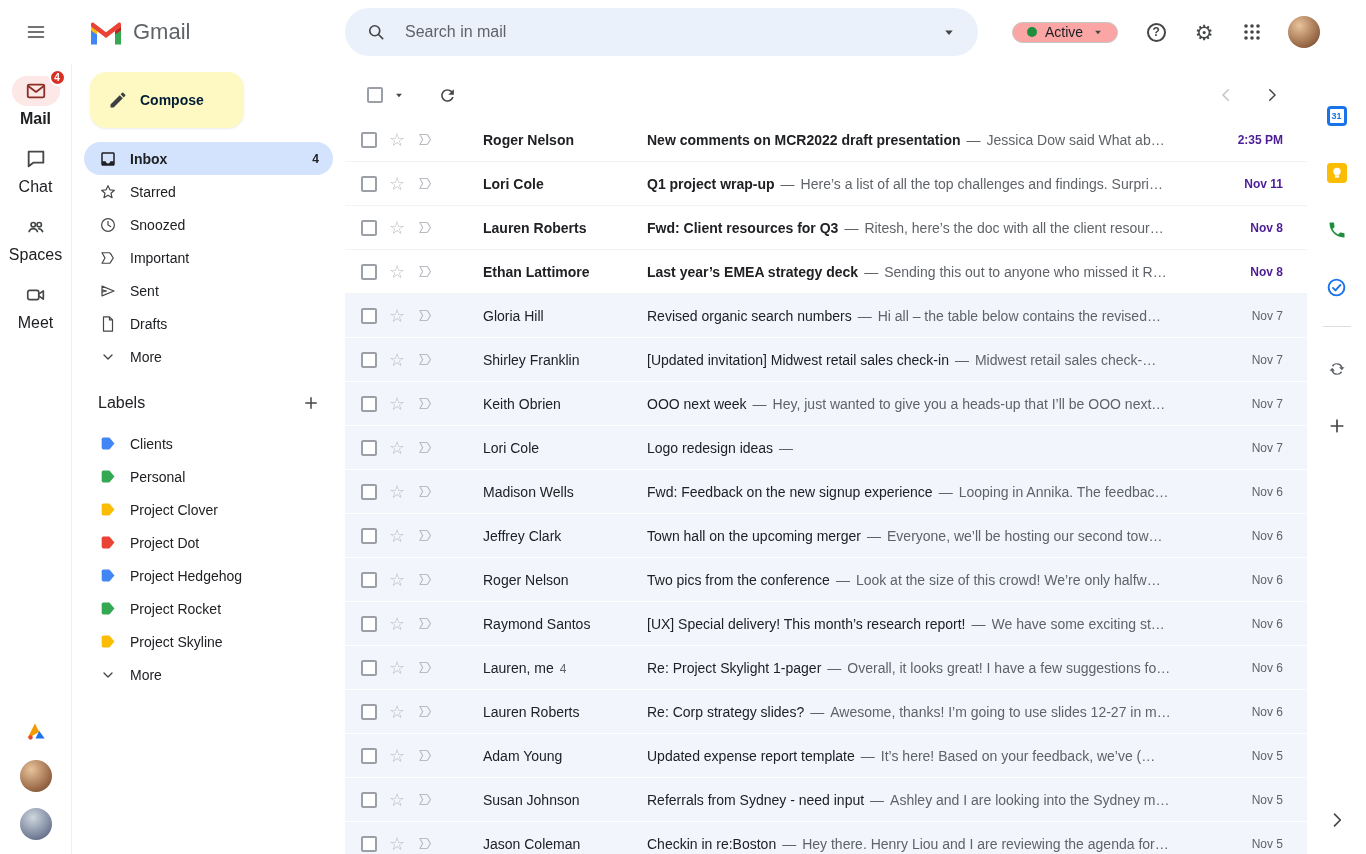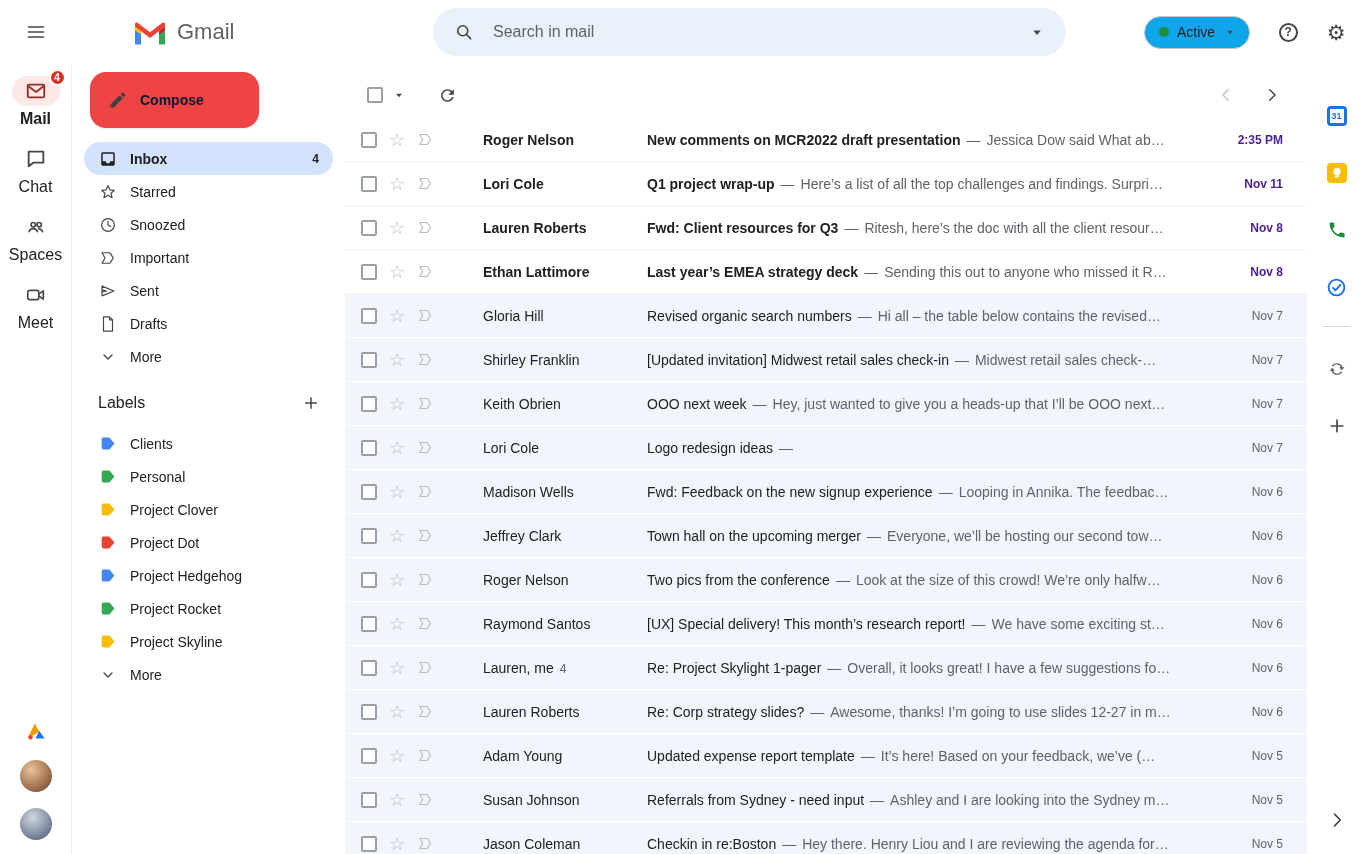--- a/index.html
+++ b/index.html
@@ -1,33 +1,33 @@
 <!DOCTYPE html>
 <html><head>
 <meta charset="utf-8">
 <style>
   * { margin:0; padding:0; box-sizing:border-box; }
   html,body { width:1366px; height:854px; overflow:hidden; background:#fff;
     font-family:"Liberation Sans","DejaVu Sans",sans-serif; color:#202124; }
   .app { width:1366px; height:854px; display:flex; flex-direction:column; }
 
   
-  .topbar { height:64px; flex:0 0 64px; display:flex; align-items:center; background:#fff;gap:44px; }
+  .topbar { height:64px; flex:0 0 64px; display:flex; align-items:center; background:#fff; }
   .menu-wrap { width:72px; flex:0 0 72px; display:flex; justify-content:center; }
   .icon-btn { background:none; border:none; cursor:pointer; width:40px; height:40px;
     border-radius:50%; display:flex; align-items:center; justify-content:center; color:#444746; }
   .logo { display:flex; align-items:center; gap:9px; width:273px; flex:0 0 273px; padding-left:16px; }
   .logo-text { font-size:22px; color:#5f6368; }
   .searchbar { width:633px; flex:0 0 633px; height:48px; background:#eaf1fb; border-radius:24px;
     display:flex; align-items:center; padding:0 14px 0 16px; }
   .searchbar input { flex:1; border:none; background:transparent; outline:none;
     font-size:16px; color:#202124; margin-left:14px; font-family:inherit; }
   .searchbar input::placeholder { color:#5f6368; opacity:1; }
   .topbar-right { display:flex; align-items:center; margin-left:34px; gap:8px; }
-  .status-pill { height:33px; border:1px solid #c4c7c5; background:#0ea5e9; border-radius:18px;
+  .status-pill { height:21px; border:1px solid #c4c7c5; background:#fca5a5; border-radius:18px;
     display:flex; align-items:center; gap:8px; padding:0 12px 0 14px; cursor:pointer; margin-right:10px; }
   .status-dot { width:10px; height:10px; border-radius:50%; background:#1e8e3e; }
   .status-label { font-size:14px; color:#202124; }
   .help-circle { width:19px; height:19px; border:2px solid #444746; border-radius:50%;
     font-size:12px; font-weight:700; display:flex; align-items:center; justify-content:center; color:#444746; }
   .gear-glyph { font-size:21px; line-height:1; color:#444746; }
   .avatar { width:32px; height:32px; border-radius:50%;
     background:radial-gradient(circle at 35% 30%, #e8c39a, #9a6a48 65%, #5f3f28); }
   .avatar-wrap { margin:0 18px 0 8px; cursor:pointer; }
 
@@ -46,21 +46,21 @@
     display:flex; align-items:center; justify-content:center; border:2px solid #fff; padding:0 3px; }
   .rail-label { font-size:16px; color:#202124; }
   .rail-item.active .rail-label { font-weight:700; }
   .rail-bottom { margin-top:auto; display:flex; flex-direction:column; align-items:center; gap:16px; }
   .avatar.small { width:32px; height:32px; }
   .avatar.alt { background:radial-gradient(circle at 40% 30%, #cfd6de, #7e8aa0 60%, #46506b); }
 
   
   .sidebar { width:273px; flex:0 0 273px; padding:8px 12px 0 12px; display:flex;
     flex-direction:column; overflow:hidden; }
-  .compose { width:169px; height:56px; border-radius:16px; background:#ef4444; border:none;
+  .compose { width:154px; height:56px; border-radius:16px; background:#fef9c3; border:none;
     display:flex; align-items:center; gap:12px; padding:0 18px; cursor:pointer;
     margin:0 0 14px 6px; font-family:inherit; box-shadow:0 1px 2px rgba(0,0,0,.08); }
   .compose-label { font-size:14px; font-weight:700; color:#001d35; }
   .nav-item { height:33px; flex:0 0 33px; display:flex; align-items:center; gap:12px;
     padding:14px 14px; border-radius:17px; font-size:14px; color:#202124; cursor:pointer; }
   .nav-item.active { background:#d3e3fd; font-weight:700; }
   .nav-icon { width:20px; flex:0 0 20px; display:flex; justify-content:center; align-items:center; color:#444746; }
   .nav-count { margin-left:auto; font-size:12px; font-weight:700; color:#202124; }
   .nav-count:empty { display:none; }
   .labels-header { display:flex; align-items:center; justify-content:space-between;

